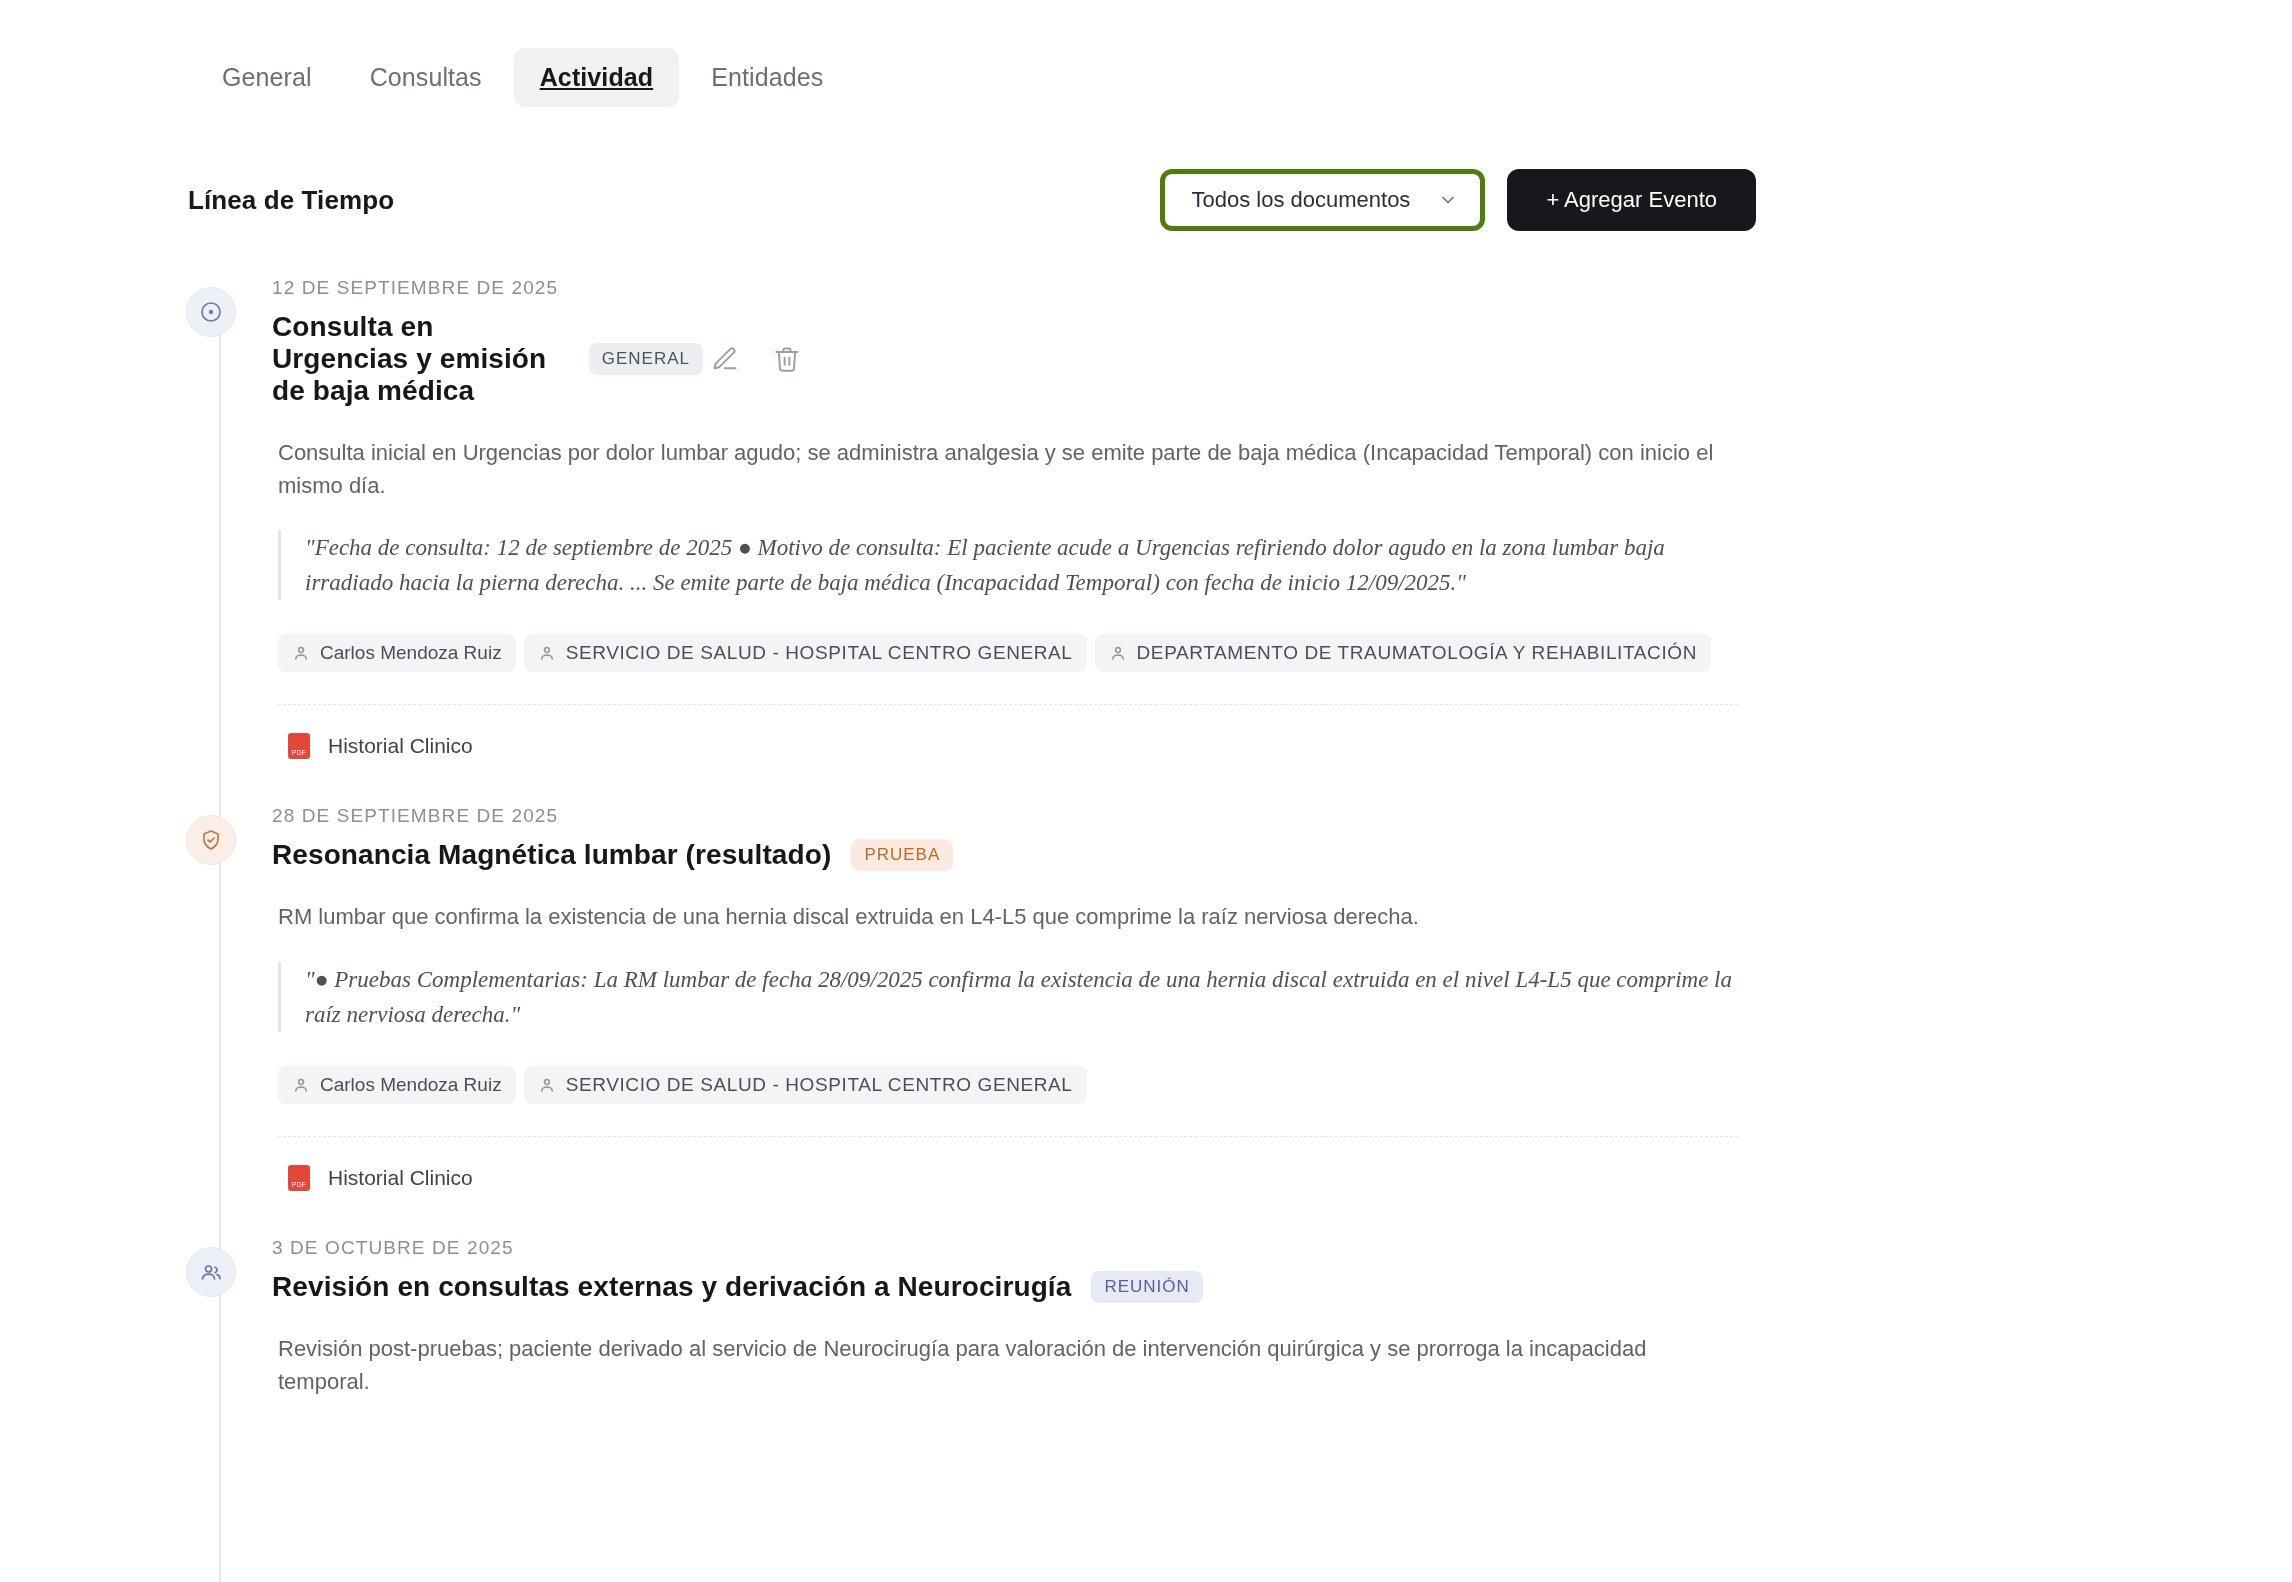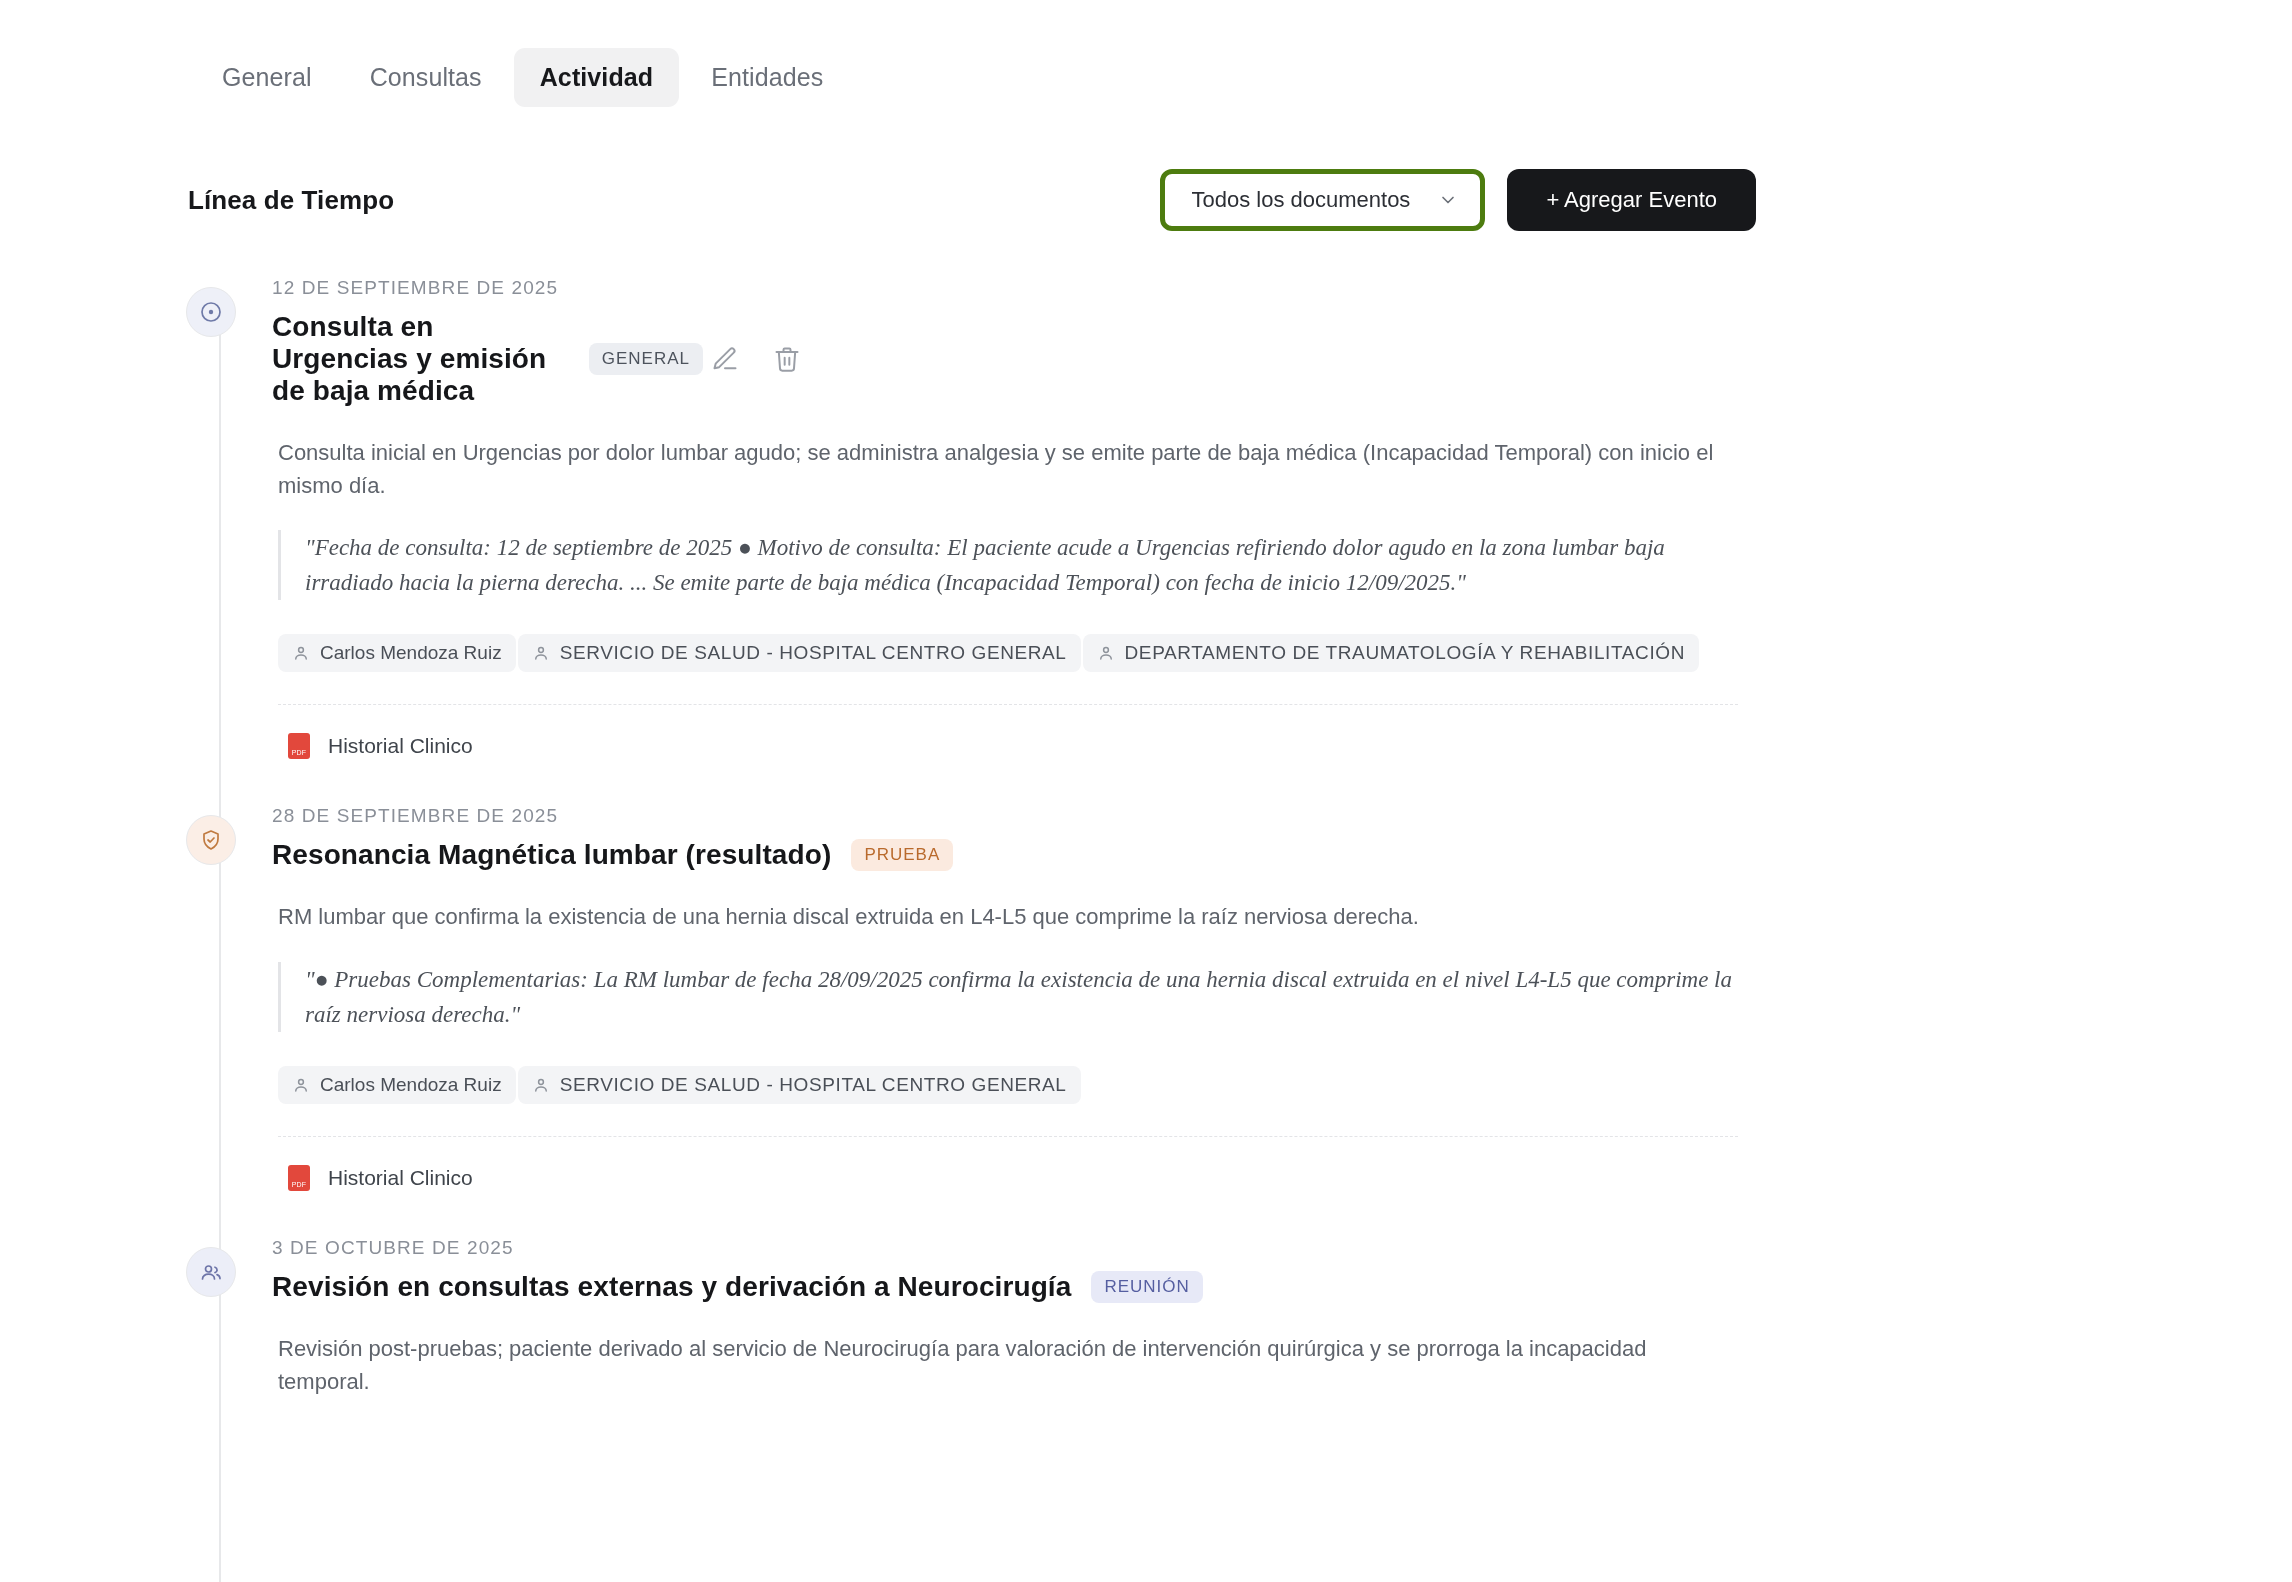--- a/index.html
+++ b/index.html
@@ -39,20 +39,21 @@
     cursor: pointer;
     letter-spacing: 0.1px;
     background: transparent;
     border: none;
     font-family: "Liberation Sans", sans-serif;
   }
   .tab.active {
     background: #f1f1f2;
     color: #17181b;
     font-weight: 700;
+    text-decoration: underline;
   }
 
   
   .header-row {
     display: flex;
     align-items: center;
     justify-content: space-between;
     margin: 62px 120px 0 188px;
   }
   .page-title {
@@ -203,21 +204,21 @@
     font-size: 23px;
     line-height: 1.53;
     color: #4c5158;
     max-width: 1460px;
   }
 
   .chips {
     display: flex;
     flex-wrap: wrap;
     align-items: center;
-    gap: 2px;
+    gap: 8px;
     margin: 34px 0 0 6px;
   }
   .chip {
     display: inline-flex;
     align-items: center;
     gap: 10px;
     background: #f3f4f6;
     border-radius: 8px;
     padding: 8px 14px;
     font-size: 19px;

